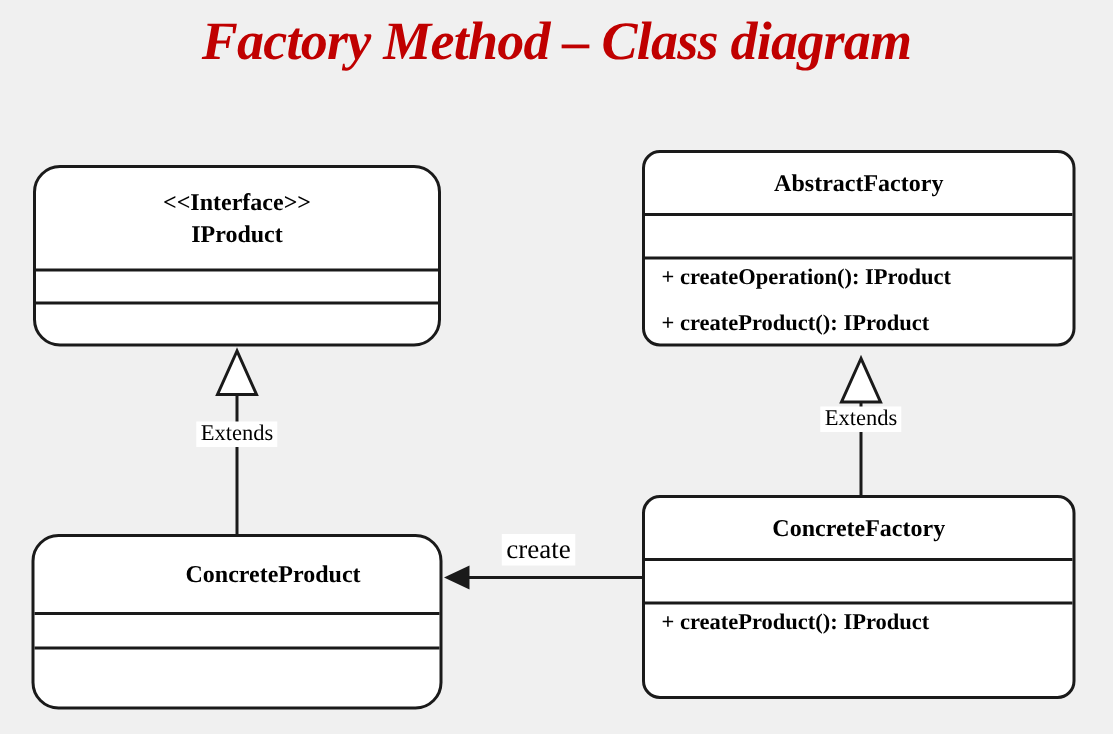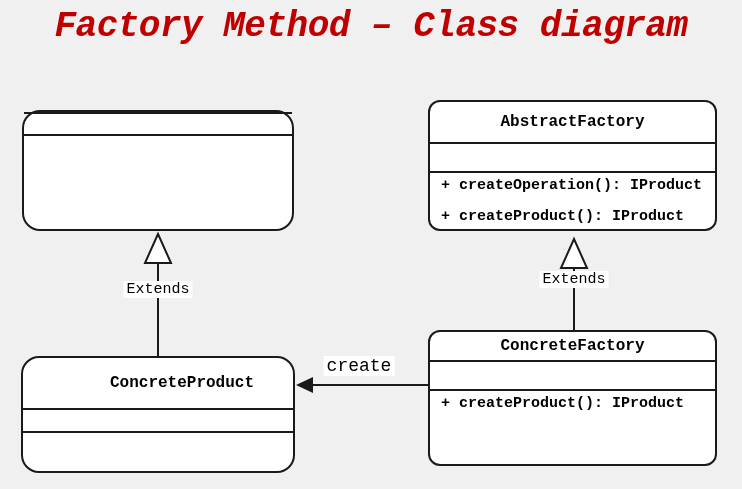--- a/index.html
+++ b/index.html
@@ -2,21 +2,21 @@
 <html><head>
 <meta charset="utf-8">
 <style>
   * { margin: 0; padding: 0; box-sizing: border-box; }
   html, body { background: #f0f0f0; }
   .canvas {
     position: relative;
     width: 742px;
     height: 489px;
     background: #f0f0f0;
-    font-family: Liberation Mono, monospace;
+    font-family: Liberation Serif, serif;
     overflow: hidden;
   }
   .title {
     position: absolute;
     top: 6px;
     left: 0;
     width: 100%;
     text-align: center;
     font-size: 36px;
     font-weight: bold;
@@ -68,21 +68,21 @@
   #box-iproduct         { left: 22px;  top: 110px; width: 272px; height: 121px; }
   #box-iproduct .uml-header { height: 67px; }
   #box-iproduct .uml-attrs  { height: 22px; }
   #box-abstractfactory  { left: 428px; top: 100px; width: 289px; height: 131px; }
   #box-abstractfactory .uml-header { height: 40px; align-items: center; }
   #box-abstractfactory .uml-attrs  { height: 29px; }
   #box-concreteproduct  { left: 21px;  top: 356px; width: 274px; height: 117px; }
   #box-concreteproduct .uml-header { height: 50px; padding-left: 48px; }
   #box-concreteproduct .uml-attrs  { height: 23px; }
   #box-concretefactory  { left: 428px; top: 330px; width: 289px; height: 136px; }
-  #box-concretefactory .uml-header { height: 28px; }
+  #box-concretefactory .uml-header { height: 40px; }
   #box-concretefactory .uml-attrs  { height: 29px; }
   
   .rel-label {
     position: absolute;
     z-index: 3;
     background: #ffffff;
     color: #000;
     font-size: 15px;
     padding: 0 3px;
     transform: translateX(-50%);
@@ -111,20 +111,24 @@
       <polygon points="574,239 561,268 587,268" fill="#ffffff" stroke="#1a1a1a" stroke-width="2"></polygon>
     </g>
 
     <g>
       <line x1="309" y1="385" x2="428" y2="385" stroke="#1a1a1a" stroke-width="2"></line>
       <polygon points="296,385 313,377 313,393" fill="#1a1a1a"></polygon>
     </g>
   </svg>
 
   <div class="uml-class rounded-lg" id="box-iproduct">
+    <div class="uml-header">
+      <span>&lt;&lt;Interface&gt;&gt;</span>
+      <span>IProduct</span>
+    </div>
     <div class="uml-attrs"></div>
     <div class="uml-methods"></div>
   </div>
 
   <div class="uml-class rounded-md" id="box-abstractfactory">
     <div class="uml-header">
       <span>AbstractFactory</span>
     </div>
     <div class="uml-attrs"></div>
     <div class="uml-methods">

